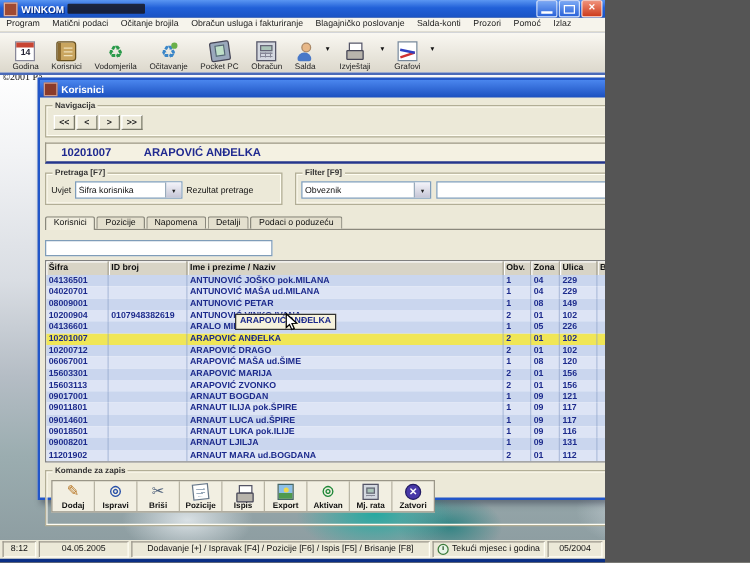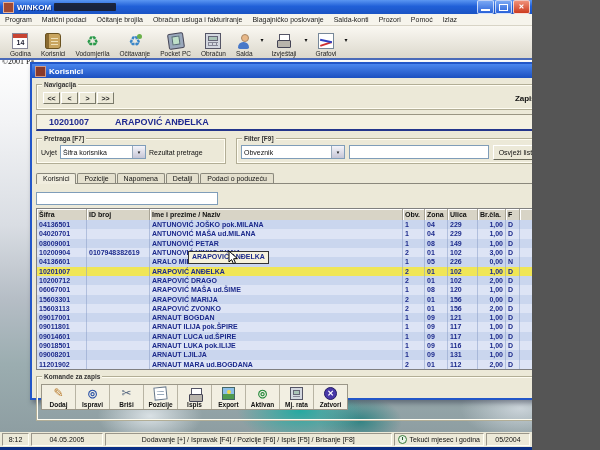--- a/index.html
+++ b/index.html
@@ -1,16 +1,16 @@
 <!DOCTYPE html>
 <html><head>
 <meta charset="utf-8">
 <style>
   html,body{margin:0;padding:0;background:#555;}
-  #app{position:relative;width:532px;height:450px;overflow:hidden;
+  #app{position:relative;width:484px;height:450px;overflow:hidden;
        font-family:"Liberation Sans",sans-serif;background:#0a2f86;
        -webkit-font-smoothing:antialiased;}
   
   .titlebar{position:absolute;left:0;top:0;right:0;height:14px;z-index:20;
     background:linear-gradient(180deg,#5a96f2 0%,#2160d8 45%,#1a53c4 100%);
     display:flex;align-items:center;gap:3px;padding-left:3px;}
   .titlebar .title{color:#fff;font-weight:bold;font-size:8px;text-shadow:1px 1px 0 rgba(0,20,80,.6);}
   .redacted{width:62px;height:8px;background:#171722;opacity:.85;border-radius:1px;}
   .wc{margin-left:auto;display:flex;gap:1px;padding-right:2px;}
   .wcb{position:relative;width:15px;height:12px;border:1px solid rgba(255,255,255,.7);border-radius:2px;}

